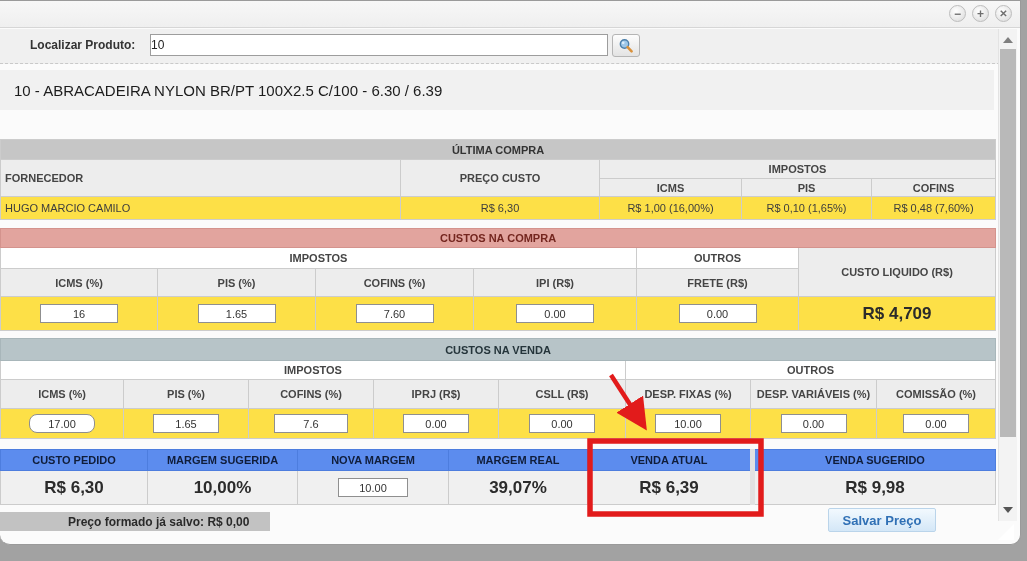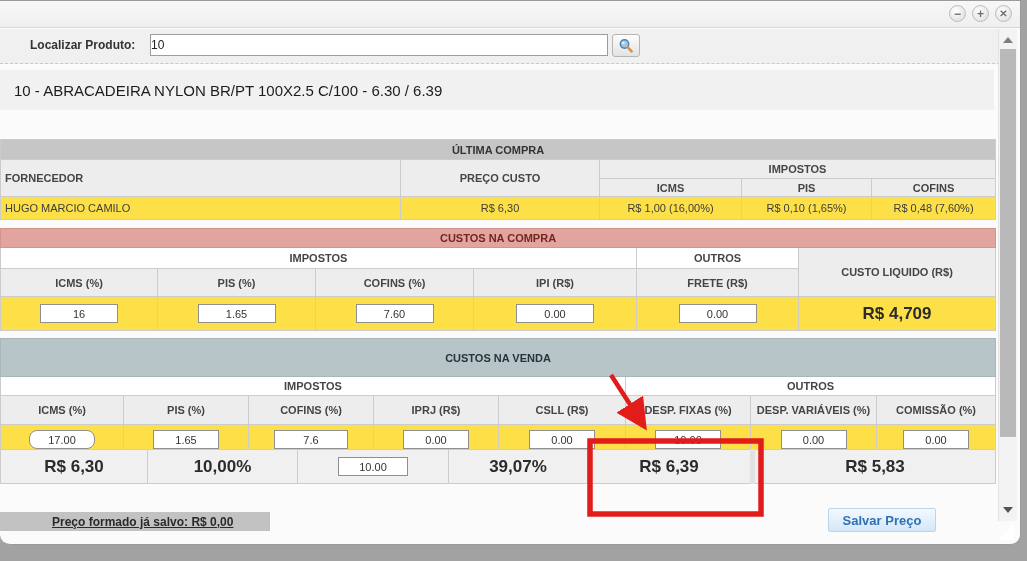--- a/index.html
+++ b/index.html
@@ -51,21 +51,21 @@
     background: #f1f1f1; display: flex; align-items: center;
   }
   .product-band span { margin-left: 14px; font-size: 15px; color: #1c1c1c; }
 
   
   table { border-collapse: collapse; table-layout: fixed; position: absolute; left: 0; width: 995px; }
   td { border: 1px solid #ccc; font-size: 11px; color: #3d3d3d; text-align: center; overflow: hidden; white-space: nowrap; }
   td.hd { background: #ededed; font-weight: bold; color: #454545; }
   td.section-gray   { background: #c6c6c6; font-weight: bold; color: #333; height: 20px; }
   td.section-salmon { background: #e2a49e; font-weight: bold; color: #74261f; height: 19px; border-color: #d4938d; }
-  td.section-steel  { background: #b7c4c8; font-weight: bold; color: #25353b; height: 38px; border-color: #a8b6ba; }
+  td.section-steel  { background: #b7c4c8; font-weight: bold; color: #25353b; height: 22px; border-color: #a8b6ba; }
   td.white-hd { background: #fff; font-weight: bold; color: #454545; }
   td.data { background: #fde047; }
   td.left { text-align: left; padding-left: 4px; }
   .num-input {
     width: 78px; height: 19px; border: 1px solid #8f8f8f; text-align: center;
     font-size: 11px; color: #333; font-family: "Liberation Sans", sans-serif; background: #fff;
   }
   .big-val { font-size: 17px; font-weight: bold; color: #2b2b2b; }
 
   #tbl-ultima { top: 138px; }
@@ -88,21 +88,21 @@
     background: #5c8cee; color: #101d3a; font-weight: bold; height: 21px; border-color: #4d7dde;
   }
   #tbl-result tr.vals td { height: 34px; background: #f0f0f0; }
   #tbl-result td.gapL { border-left: 5px solid #e2e2e2; }
 
   
   .status-strip {
     position: absolute; left: 0; top: 511px; width: 270px; height: 19px;
     background: #c2c2c2; display: flex; align-items: center;
   }
-  .status-strip span { margin-left: 52px; font-size: 12px; font-weight: bold; color: #2a2a2a; text-decoration: underline; }
+  .status-strip span { margin-left: 68px; font-size: 12px; font-weight: bold; color: #2a2a2a; }
   .save-btn {
     position: absolute; left: 828px; top: 507px; width: 108px; height: 24px;
     background: linear-gradient(#f2f9fe, #d4e7f7); border: 1px solid #bad4ea; border-radius: 2px;
     font-size: 13px; font-weight: bold; color: #3070b5; cursor: pointer;
     font-family: "Liberation Sans", sans-serif;
   }
 
   
   .scrollbar {
     position: absolute; right: 3px; top: 28px; width: 19px; height: 492px;
@@ -265,27 +265,35 @@
   <table id="tbl-result">
     <colgroup>
         <col style="width:147px">
         <col style="width:150px">
         <col style="width:151px">
         <col style="width:139px">
         <col style="width:165px">
         <col style="width:243px">
       </colgroup>
     <tbody>
+        <tr>
+      <td class="blue">CUSTO PEDIDO</td>
+      <td class="blue">MARGEM SUGERIDA</td>
+      <td class="blue">NOVA MARGEM</td>
+      <td class="blue">MARGEM REAL</td>
+      <td class="blue">VENDA ATUAL</td>
+      <td class="blue gapL">VENDA SUGERIDO</td>
+    </tr>
     <tr class="vals">
       <td class="big-val">R$ 6,30</td>
       <td class="big-val">10,00%</td>
       <td><input class="num-input" style="width: 70px;" value="10.00"></td>
       <td class="big-val">39,07%</td>
       <td class="big-val">R$ 6,39</td>
-      <td class="big-val gapL">R$ 5,83</td>
+      <td class="big-val gapL">R$ 9,98</td>
     </tr>
   </tbody>
     </table>
 
   <div class="status-strip">
     <span>Preço formado já salvo: R$ 0,00</span>
   </div>
   <button class="save-btn">Salvar Preço</button>
 
   <div class="scrollbar">

